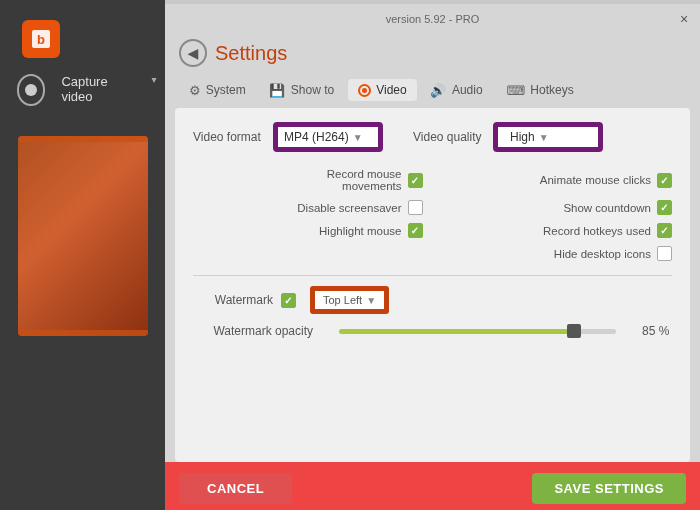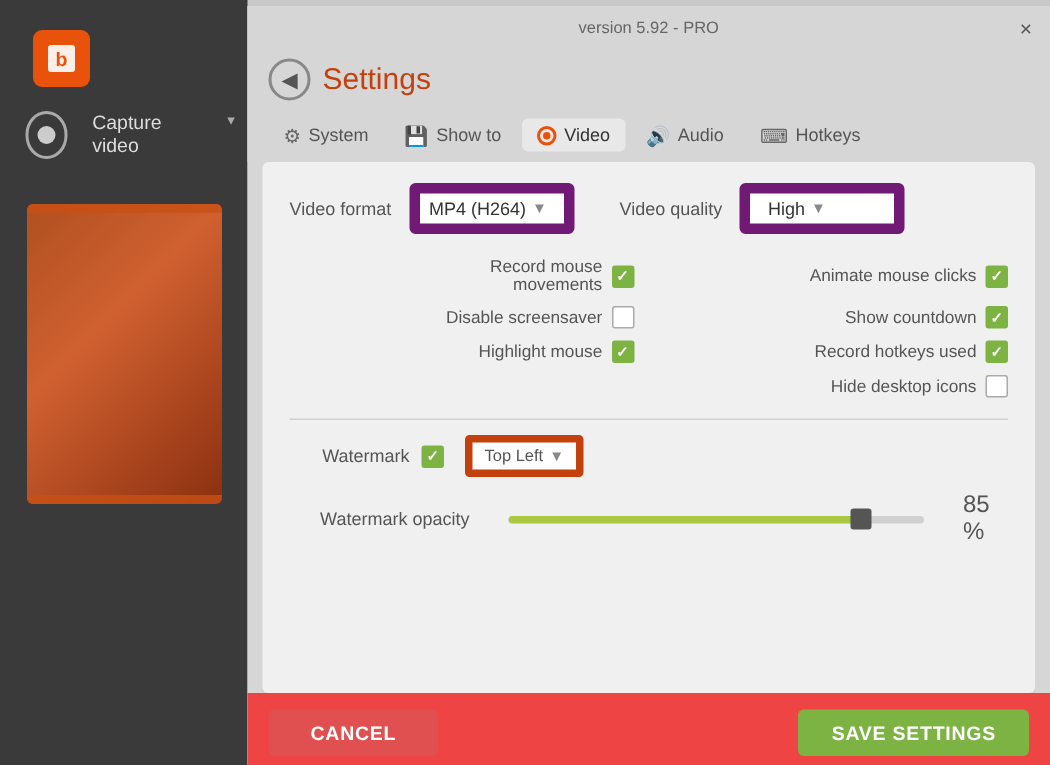--- a/index.html
+++ b/index.html
@@ -197,21 +197,21 @@
     }
     .field-label {
       font-size: 12px;
       color: #555;
       min-width: 80px;
     }
     .select-box {
       display: flex;
       align-items: center;
       background: white;
-      border: 7px solid #701a75;
+      border: 5px solid #701a75;
       border-radius: 4px;
       padding: 3px 6px;
       gap: 4px;
       cursor: pointer;
       font-size: 12px;
       color: #333;
     }
     .select-arrow {
       font-size: 10px;
       color: #888;
@@ -314,21 +314,21 @@
       left: calc(85% - 7px);
       top: 50%;
       transform: translateY(-50%);
       width: 14px;
       height: 14px;
       background: #555;
       border-radius: 2px;
       cursor: pointer;
     }
     .opacity-value {
-      font-size: 16px;
+      font-size: 12px;
       color: #555;
       width: 30px;
     }
 
     
     .bottom-bar {
       height: 52px;
       background: #ef4444;
       display: flex;
       align-items: center;

